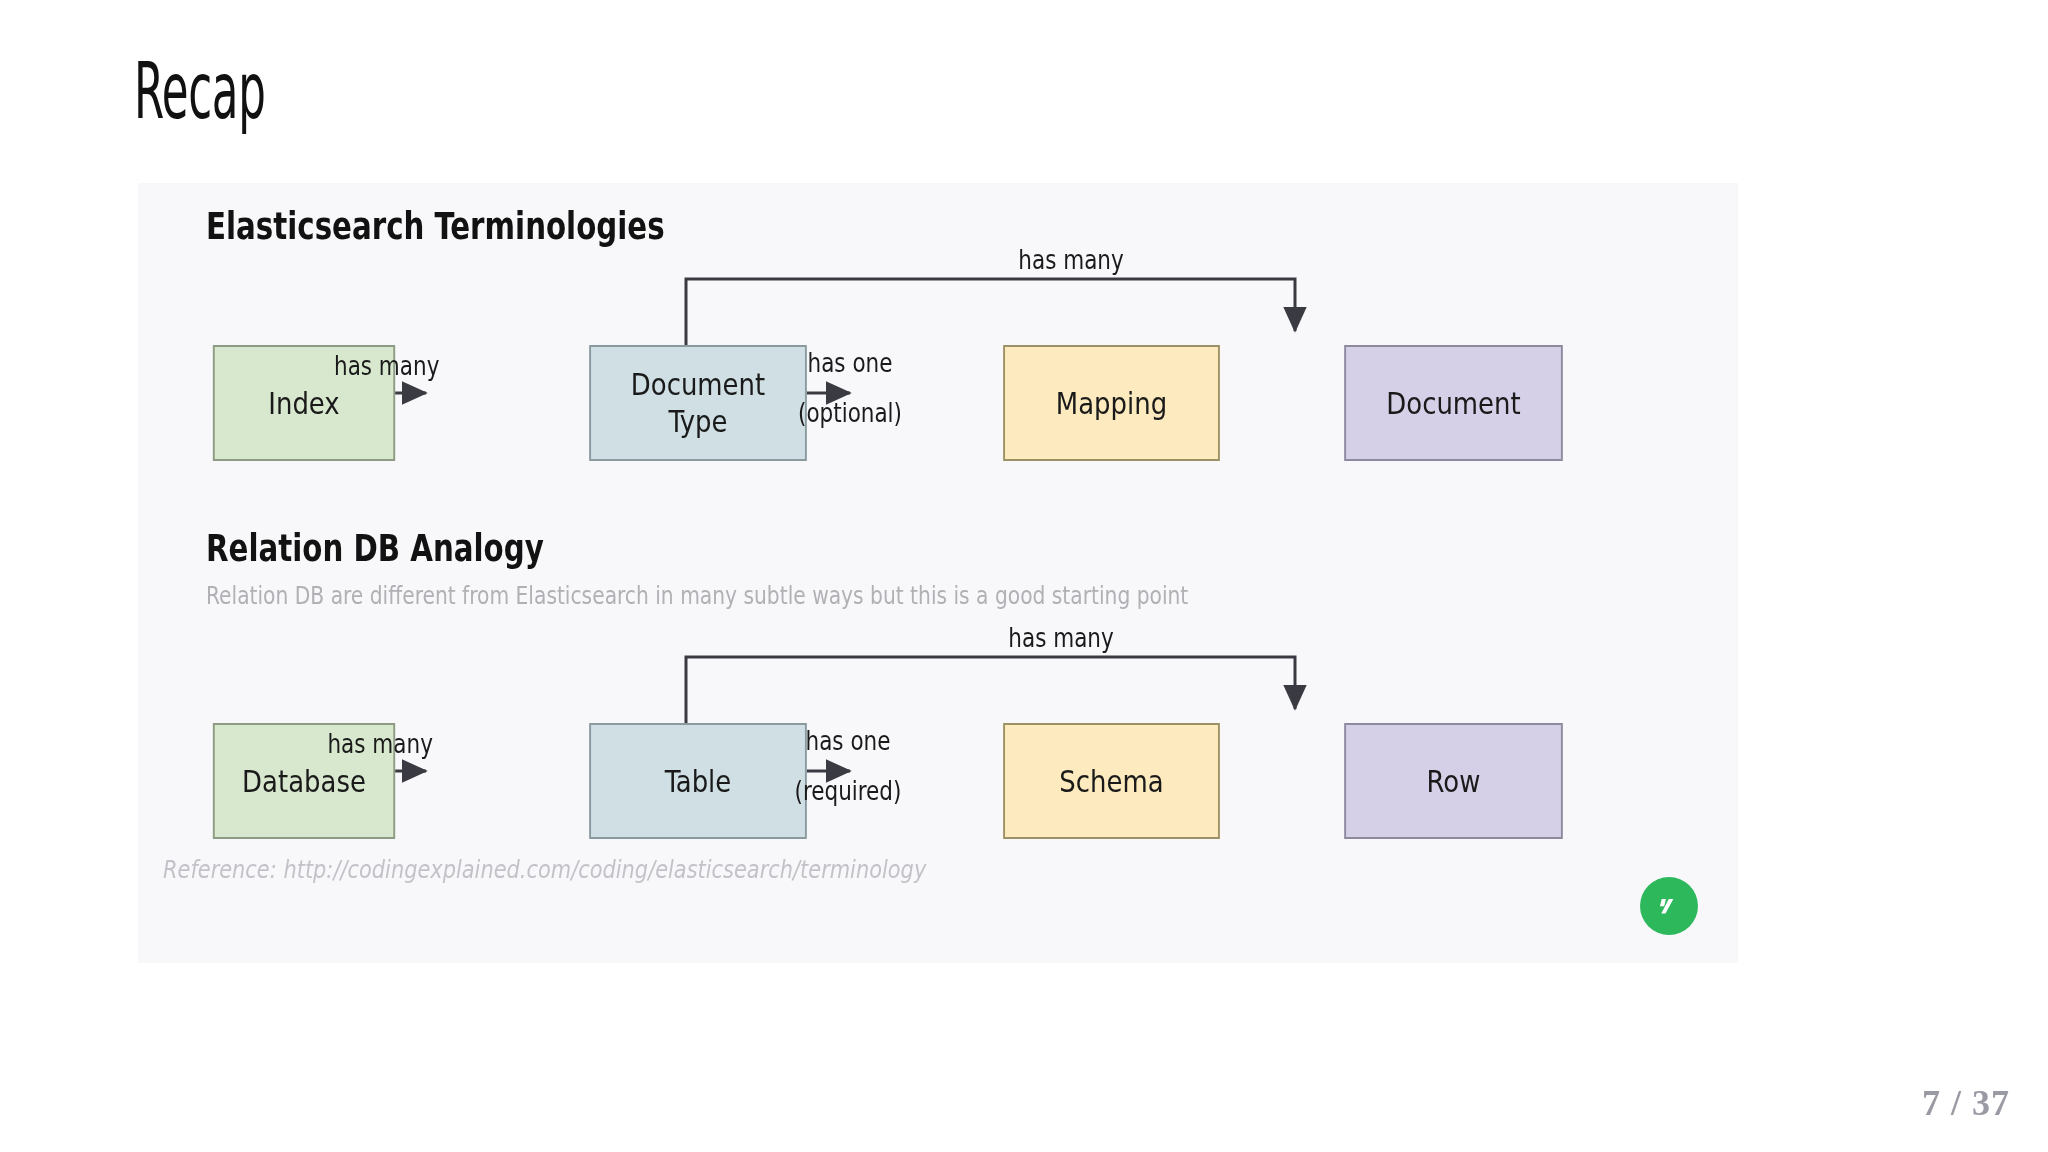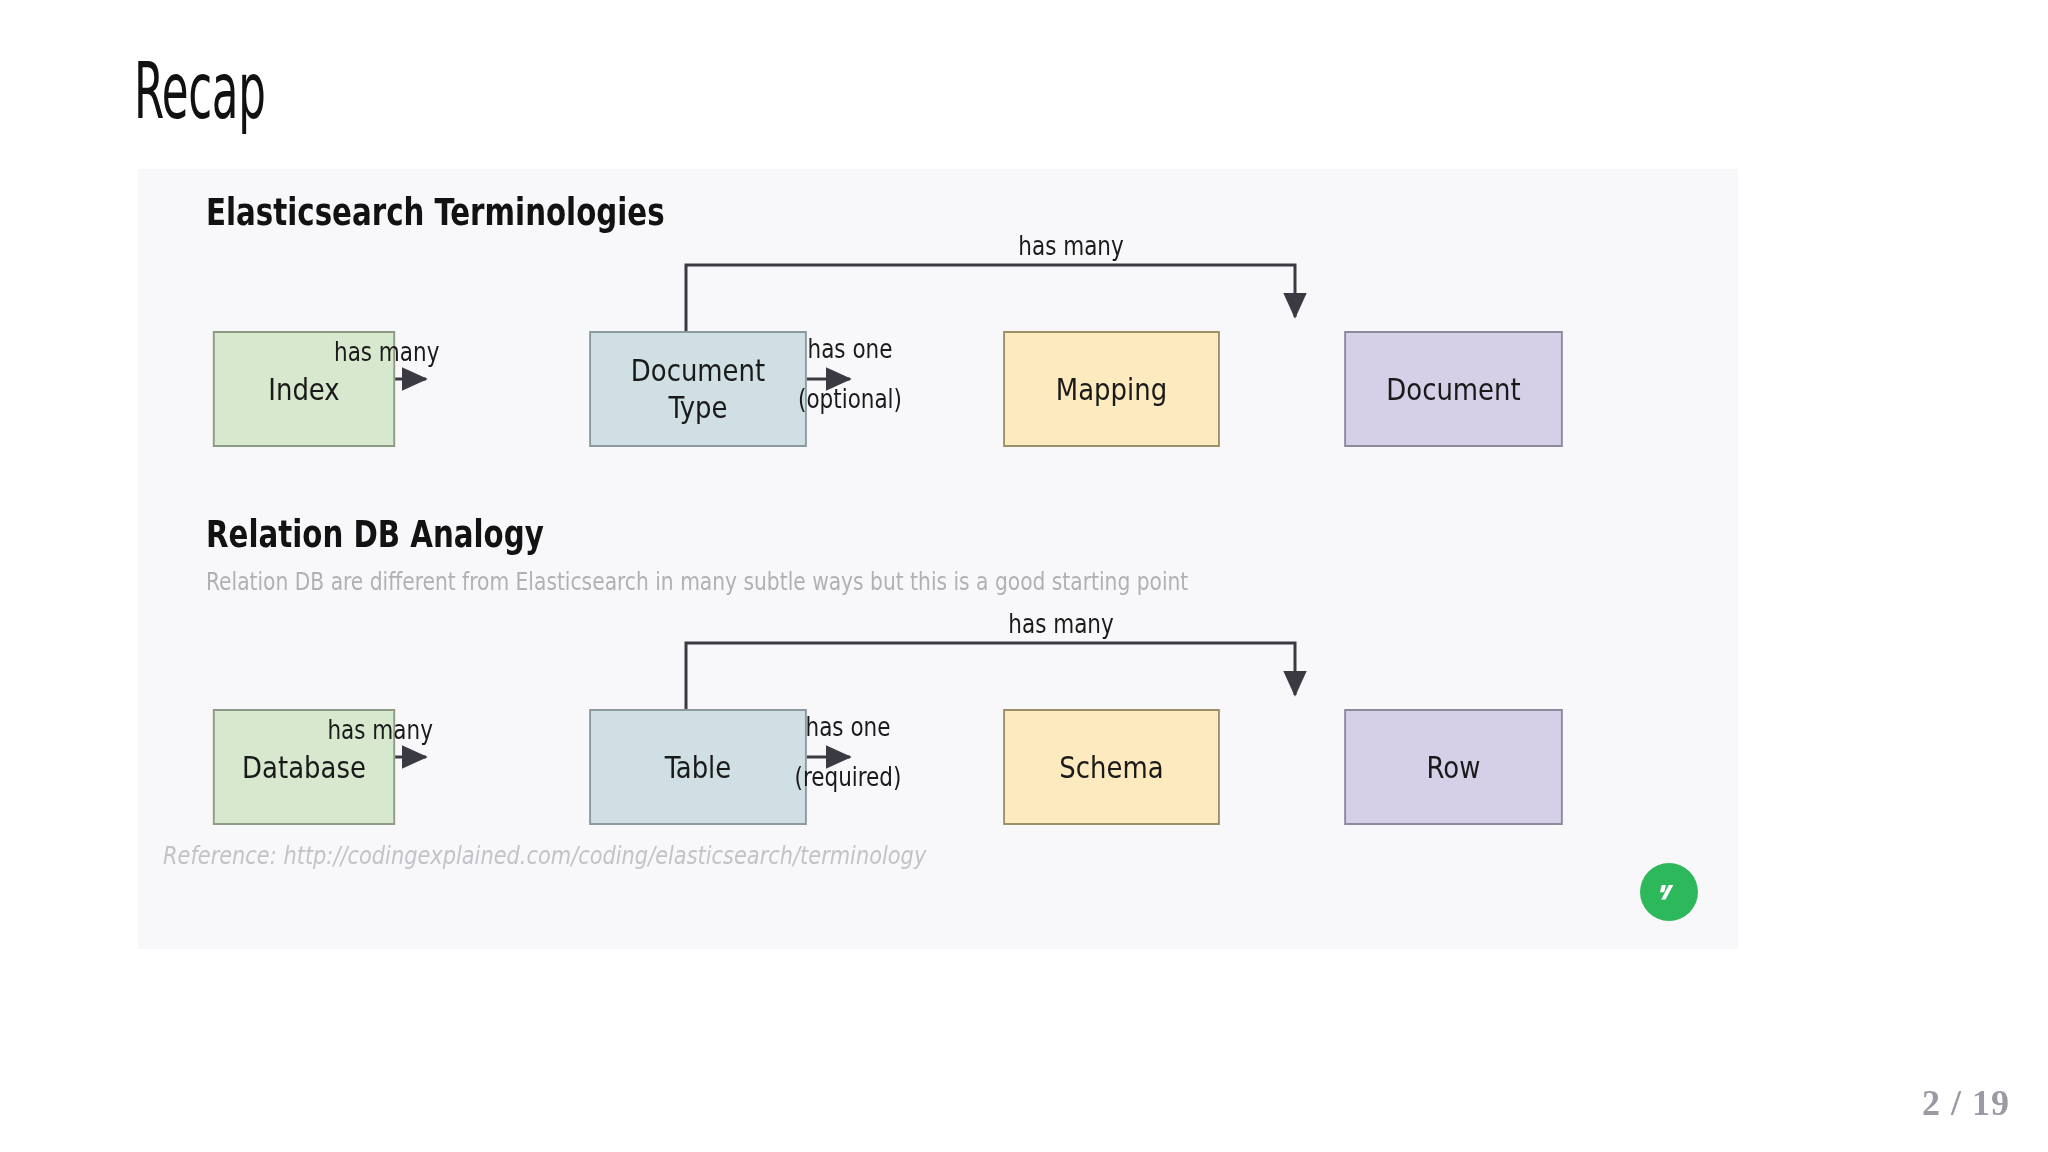--- a/index.html
+++ b/index.html
@@ -28,21 +28,21 @@
     line-height: 1;
     transform: scaleX(0.62);
     transform-origin: left top;
     white-space: nowrap;
   }
 
   
   .diagram-panel {
     position: absolute;
     left: 138px;
-    top: 169px;
+    top: 183px;
     width: 1600px;
     height: 780px;
     background: #f8f8fb;
   }
 
   .section-heading {
     position: absolute;
     font-family: "DejaVu Sans Condensed", "Liberation Sans Narrow", "Liberation Sans", sans-serif;
     font-weight: 700;
     font-size: 37px;
@@ -211,13 +211,13 @@
 
   <div class="logo-badge">
     <svg width="32" height="32" viewBox="0 0 32 32" xmlns="http://www.w3.org/2000/svg">
       <path d="M9 9 L13.2 9 L13.2 16.2 L9 16.2 Z" fill="#ffffff" transform="skewX(-14) translate(2,0)"></path>
       <path d="M16 9 L20.6 9 L14.8 23.5 L10.6 23.5 Z" fill="#ffffff" transform="skewX(-8) translate(1,0)"></path>
     </svg>
   </div>
 
 </div>
 
-<div class="page-indicator">2 / 19</div>
+<div class="page-indicator">7 / 37</div>
 
 </body></html>

